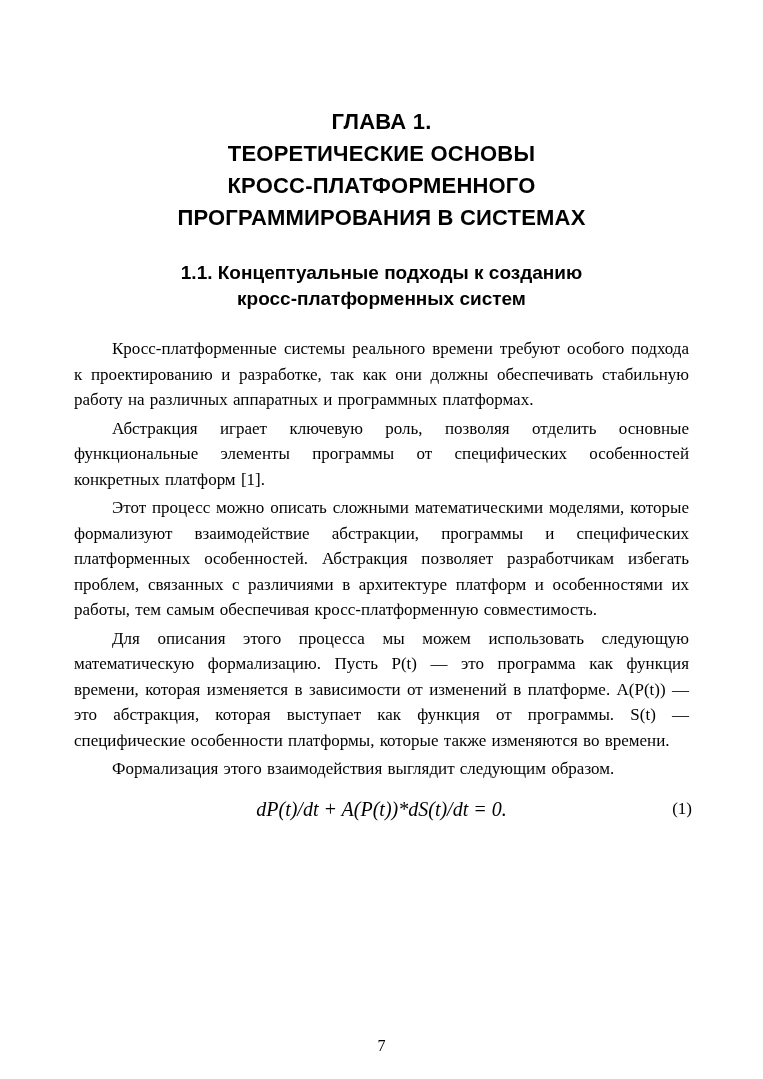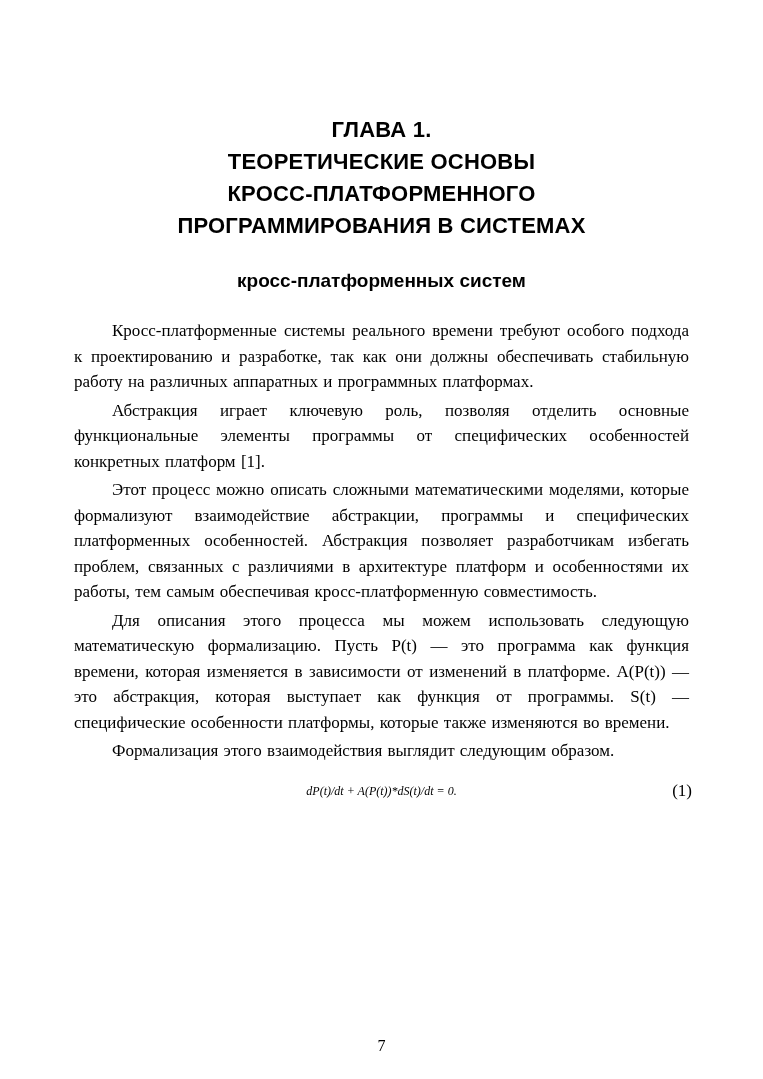--- a/index.html
+++ b/index.html
@@ -21,21 +21,21 @@
     padding: 106px 71px 0 71px;
     position: relative;
     overflow: hidden;
   }
   .chapter-title {
     font-family: "Liberation Sans", sans-serif;
     font-weight: bold;
     font-size: 22px;
     line-height: 32px;
     text-align: center;
-    margin: 8px 0 26px 0;
+    margin: 0 0 26px 0;
     letter-spacing: 0.2px;
   }
   .section-title {
     font-family: "Liberation Sans", sans-serif;
     font-weight: bold;
     font-size: 19px;
     line-height: 26px;
     text-align: center;
     margin: 0 0 24px 0;
   }
@@ -47,21 +47,21 @@
     text-indent: 38px;
     word-spacing: 1px;
   }
   .formula-row {
     position: relative;
     margin-top: 14px;
     height: 26px;
   }
   .formula {
     text-align: center;
-    font-size: 12px;
+    font-size: 20px;
     line-height: 26px;
     font-style: italic;
   }
   .formula-number {
     position: absolute;
     right: 0;
     top: 0;
     font-size: 17px;
     line-height: 26px;
     font-style: normal;
@@ -81,20 +81,21 @@
 <div class="page">
 
   <div class="chapter-title">
     <div>ГЛАВА 1.</div>
     <div>ТЕОРЕТИЧЕСКИЕ ОСНОВЫ</div>
     <div>КРОСС-ПЛАТФОРМЕННОГО</div>
     <div>ПРОГРАММИРОВАНИЯ В СИСТЕМАХ</div>
   </div>
 
   <div class="section-title">
+    <div>1.1. Концептуальные подходы к созданию</div>
     <div>кросс-платформенных систем</div>
   </div>
 
   <div class="body-text">
     <p>Кросс-платформенные системы реального времени требуют особого подхода к проектированию и разработке, так как они должны обеспечивать стабильную работу на различных аппаратных и программных платформах.</p>
     <p>Абстракция играет ключевую роль, позволяя отделить основные функциональные элементы программы от специфических особенностей конкретных платформ [1].</p>
     <p>Этот процесс можно описать сложными математическими моделями, которые формализуют взаимодействие абстракции, программы и специфических платформенных особенностей. Абстракция позволяет разработчикам избегать проблем, связанных с различиями в архитектуре платформ и особенностями их работы, тем самым обеспечивая кросс-платформенную совместимость.</p>
     <p>Для описания этого процесса мы можем использовать следующую математическую формализацию. Пусть P(t) — это программа как функция времени, которая изменяется в зависимости от изменений в платформе. A(P(t)) — это абстракция, которая выступает как функция от программы. S(t) — специфические особенности платформы, которые также изменяются во времени.</p>
     <p>Формализация этого взаимодействия выглядит следующим образом.</p>
   </div>

